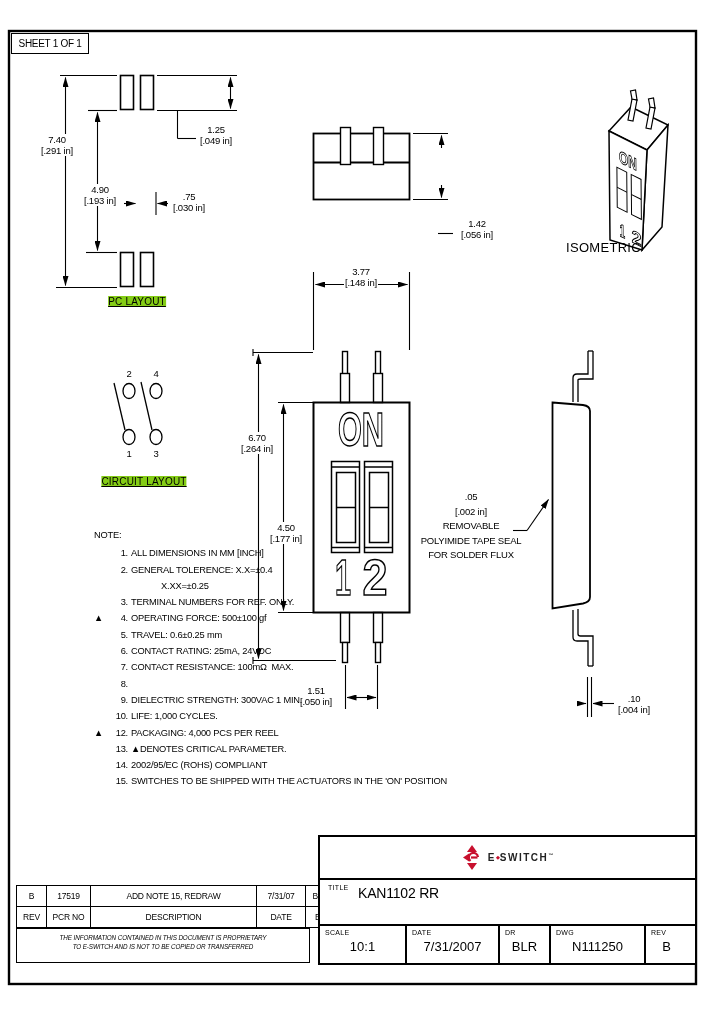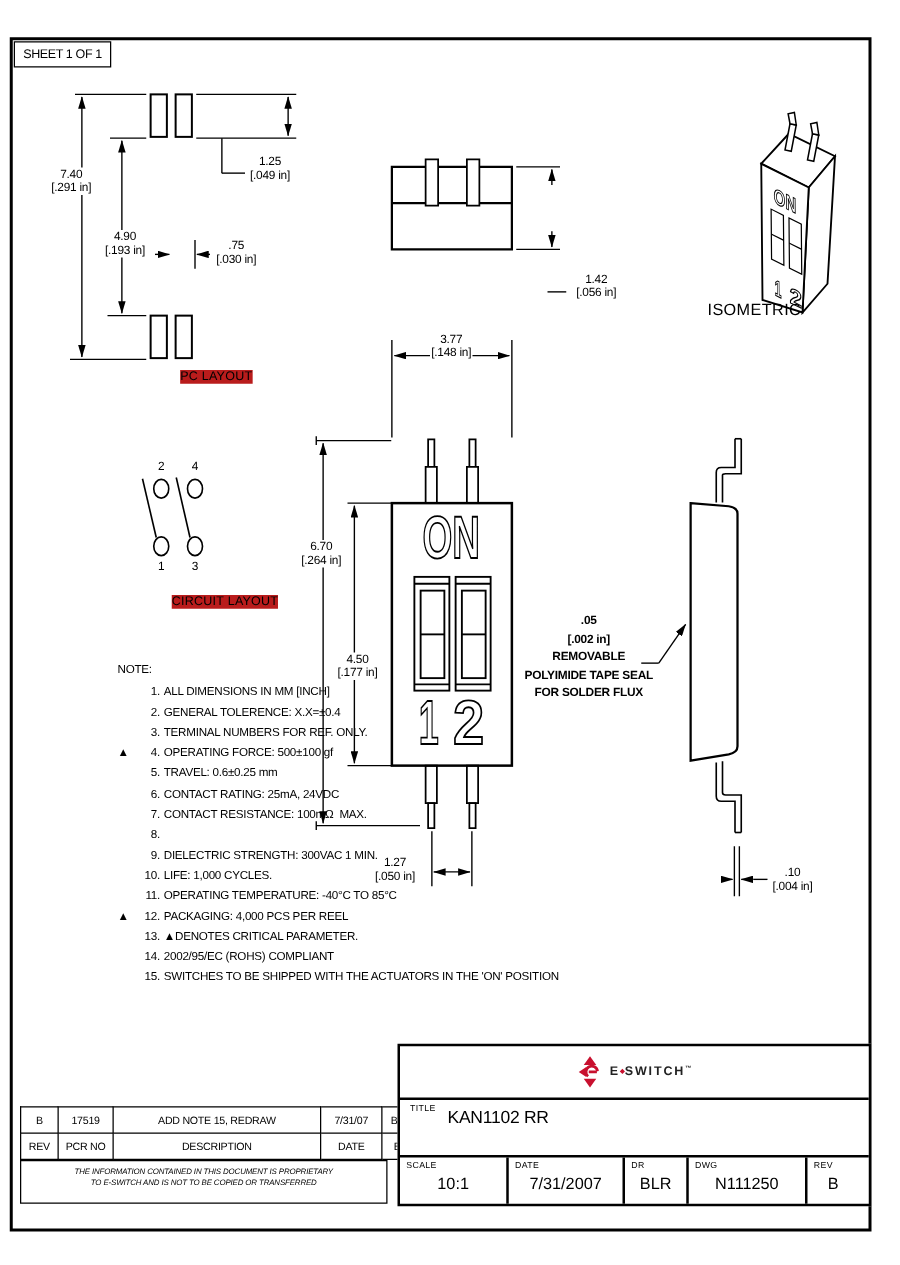--- a/index.html
+++ b/index.html
@@ -1,21 +1,21 @@
 <!DOCTYPE html>
 <html><head>
 <meta charset="utf-8">
 <style>
   html,body{margin:0;padding:0;background:#fff;}
   #page{position:relative;width:720px;height:1012px;background:#fff;overflow:hidden;
         font-family:"Liberation Sans",sans-serif;color:#000;}
   #art{position:absolute;left:0;top:0;}
   .lbl{position:absolute;font-size:9.5px;line-height:11px;letter-spacing:-0.2px;white-space:pre;}
   .dim{text-align:center;background:#fff;padding:0 1px;transform:translateX(-50%);}
-  .view-title{font-size:10px;letter-spacing:0.2px;transform:translateX(-50%);background:#b91c1c;margin-left:36px;}
+  .view-title{font-size:10px;text-decoration:underline;letter-spacing:0.2px;transform:translateX(-50%);background:#84cc16;}
   .term{transform:translateX(-50%);font-size:9.5px;}
   .sheet-box{position:absolute;left:11px;top:33px;width:76px;height:19px;border:1.5px solid #000;
              background:#fff;display:flex;align-items:center;justify-content:center;
              font-size:10px;letter-spacing:-0.3px;}
   .notes{position:absolute;left:94px;top:527px;width:334px;font-size:9.3px;line-height:16.3px;letter-spacing:-0.2px;}
   .notes .head{margin-bottom:2px;}
   .note-line{display:flex;}
   .nmark{width:10px;flex:none;}
   .nnum{width:24px;flex:none;text-align:right;padding-right:3px;}
   .ntext{white-space:pre;}
@@ -211,38 +211,43 @@
   <div class="lbl term" style="left:156px;top:368px;">4</div>
   <div class="lbl term" style="left:129px;top:448px;">1</div>
   <div class="lbl term" style="left:156px;top:448px;">3</div>
   <div class="lbl view-title" style="left:144px;top:476px;">CIRCUIT LAYOUT</div>
 
   <div class="lbl dim" style="left:477px;top:218px;"><span>1.42</span><br><span>[.056 in]</span></div>
   <div class="lbl dim" style="left:361px;top:266px;"><span>3.77</span><br><span>[.148 in]</span></div>
 
   <div class="lbl dim" style="left:257px;top:432px;"><span>6.70</span><br><span>[.264 in]</span></div>
   <div class="lbl dim" style="left:286px;top:522px;"><span>4.50</span><br><span>[.177 in]</span></div>
-  <div class="lbl dim" style="left:316px;top:685px;"><span>1.27</span><br><span>[.050 in]</span></div>
-
-  <div class="lbl" style="left:410px;top:490px;width:122px;text-align:center;line-height:14.5px;font-weight:bold;"><span>.05</span><br><span>[.002 in]</span><br><span>REMOVABLE</span><br><span>POLYIMIDE TAPE SEAL</span><br><span>FOR SOLDER FLUX</span></div>
+  <div class="lbl dim" style="left:316px;top:685px;"><span>1.51</span><br><span>[.050 in]</span></div>
+
+  <div class="lbl" style="left:410px;top:490px;width:122px;text-align:center;line-height:14.5px;"><span>.05</span><br><span>[.002 in]</span><br><span>REMOVABLE</span><br><span>POLYIMIDE TAPE SEAL</span><br><span>FOR SOLDER FLUX</span></div>
   <div class="lbl dim" style="left:634px;top:693px;"><span>.10</span><br><span>[.004 in]</span></div>
 
   <div class="lbl" style="left:566px;top:242px;font-size:13px;letter-spacing:0.3px;">ISOMETRIC</div>
 
   <div class="notes">
     <div class="head">NOTE:</div>
     <div class="note-line">
         <span class="nmark"></span>
         <span class="nnum">1.</span>
         <span class="ntext">ALL DIMENSIONS IN MM [INCH]</span>
       </div>
     <div class="note-line">
         <span class="nmark"></span>
         <span class="nnum">2.</span>
         <span class="ntext">GENERAL TOLERENCE: X.X=±0.4</span>
+      </div>
+    <div class="note-line indent">
+        <span class="nmark"></span>
+        <span class="nnum"></span>
+        <span class="ntext">X.XX=±0.25</span>
       </div>
     <div class="note-line">
         <span class="nmark"></span>
         <span class="nnum">3.</span>
         <span class="ntext">TERMINAL NUMBERS FOR REF. ONLY.</span>
       </div>
     <div class="note-line">
         <span class="nmark">▲</span>
         <span class="nnum">4.</span>
         <span class="ntext">OPERATING FORCE: 500±100 gf</span>
@@ -268,25 +273,20 @@
       </div>
     <div class="note-line">
         <span class="nmark"></span>
         <span class="nnum">9.</span>
         <span class="ntext">DIELECTRIC STRENGTH: 300VAC 1 MIN.</span>
       </div>
     <div class="note-line">
         <span class="nmark"></span>
         <span class="nnum">10.</span>
         <span class="ntext">LIFE: 1,000 CYCLES.</span>
-      </div>
-    <div class="note-line">
-        <span class="nmark"></span>
-        <span class="nnum">11.</span>
-        <span class="ntext">OPERATING TEMPERATURE: -40°C TO 85°C</span>
       </div>
     <div class="note-line">
         <span class="nmark">▲</span>
         <span class="nnum">12.</span>
         <span class="ntext">PACKAGING: 4,000 PCS PER REEL</span>
       </div>
     <div class="note-line">
         <span class="nmark"></span>
         <span class="nnum">13.</span>
         <span class="ntext">▲DENOTES CRITICAL PARAMETER.</span>

